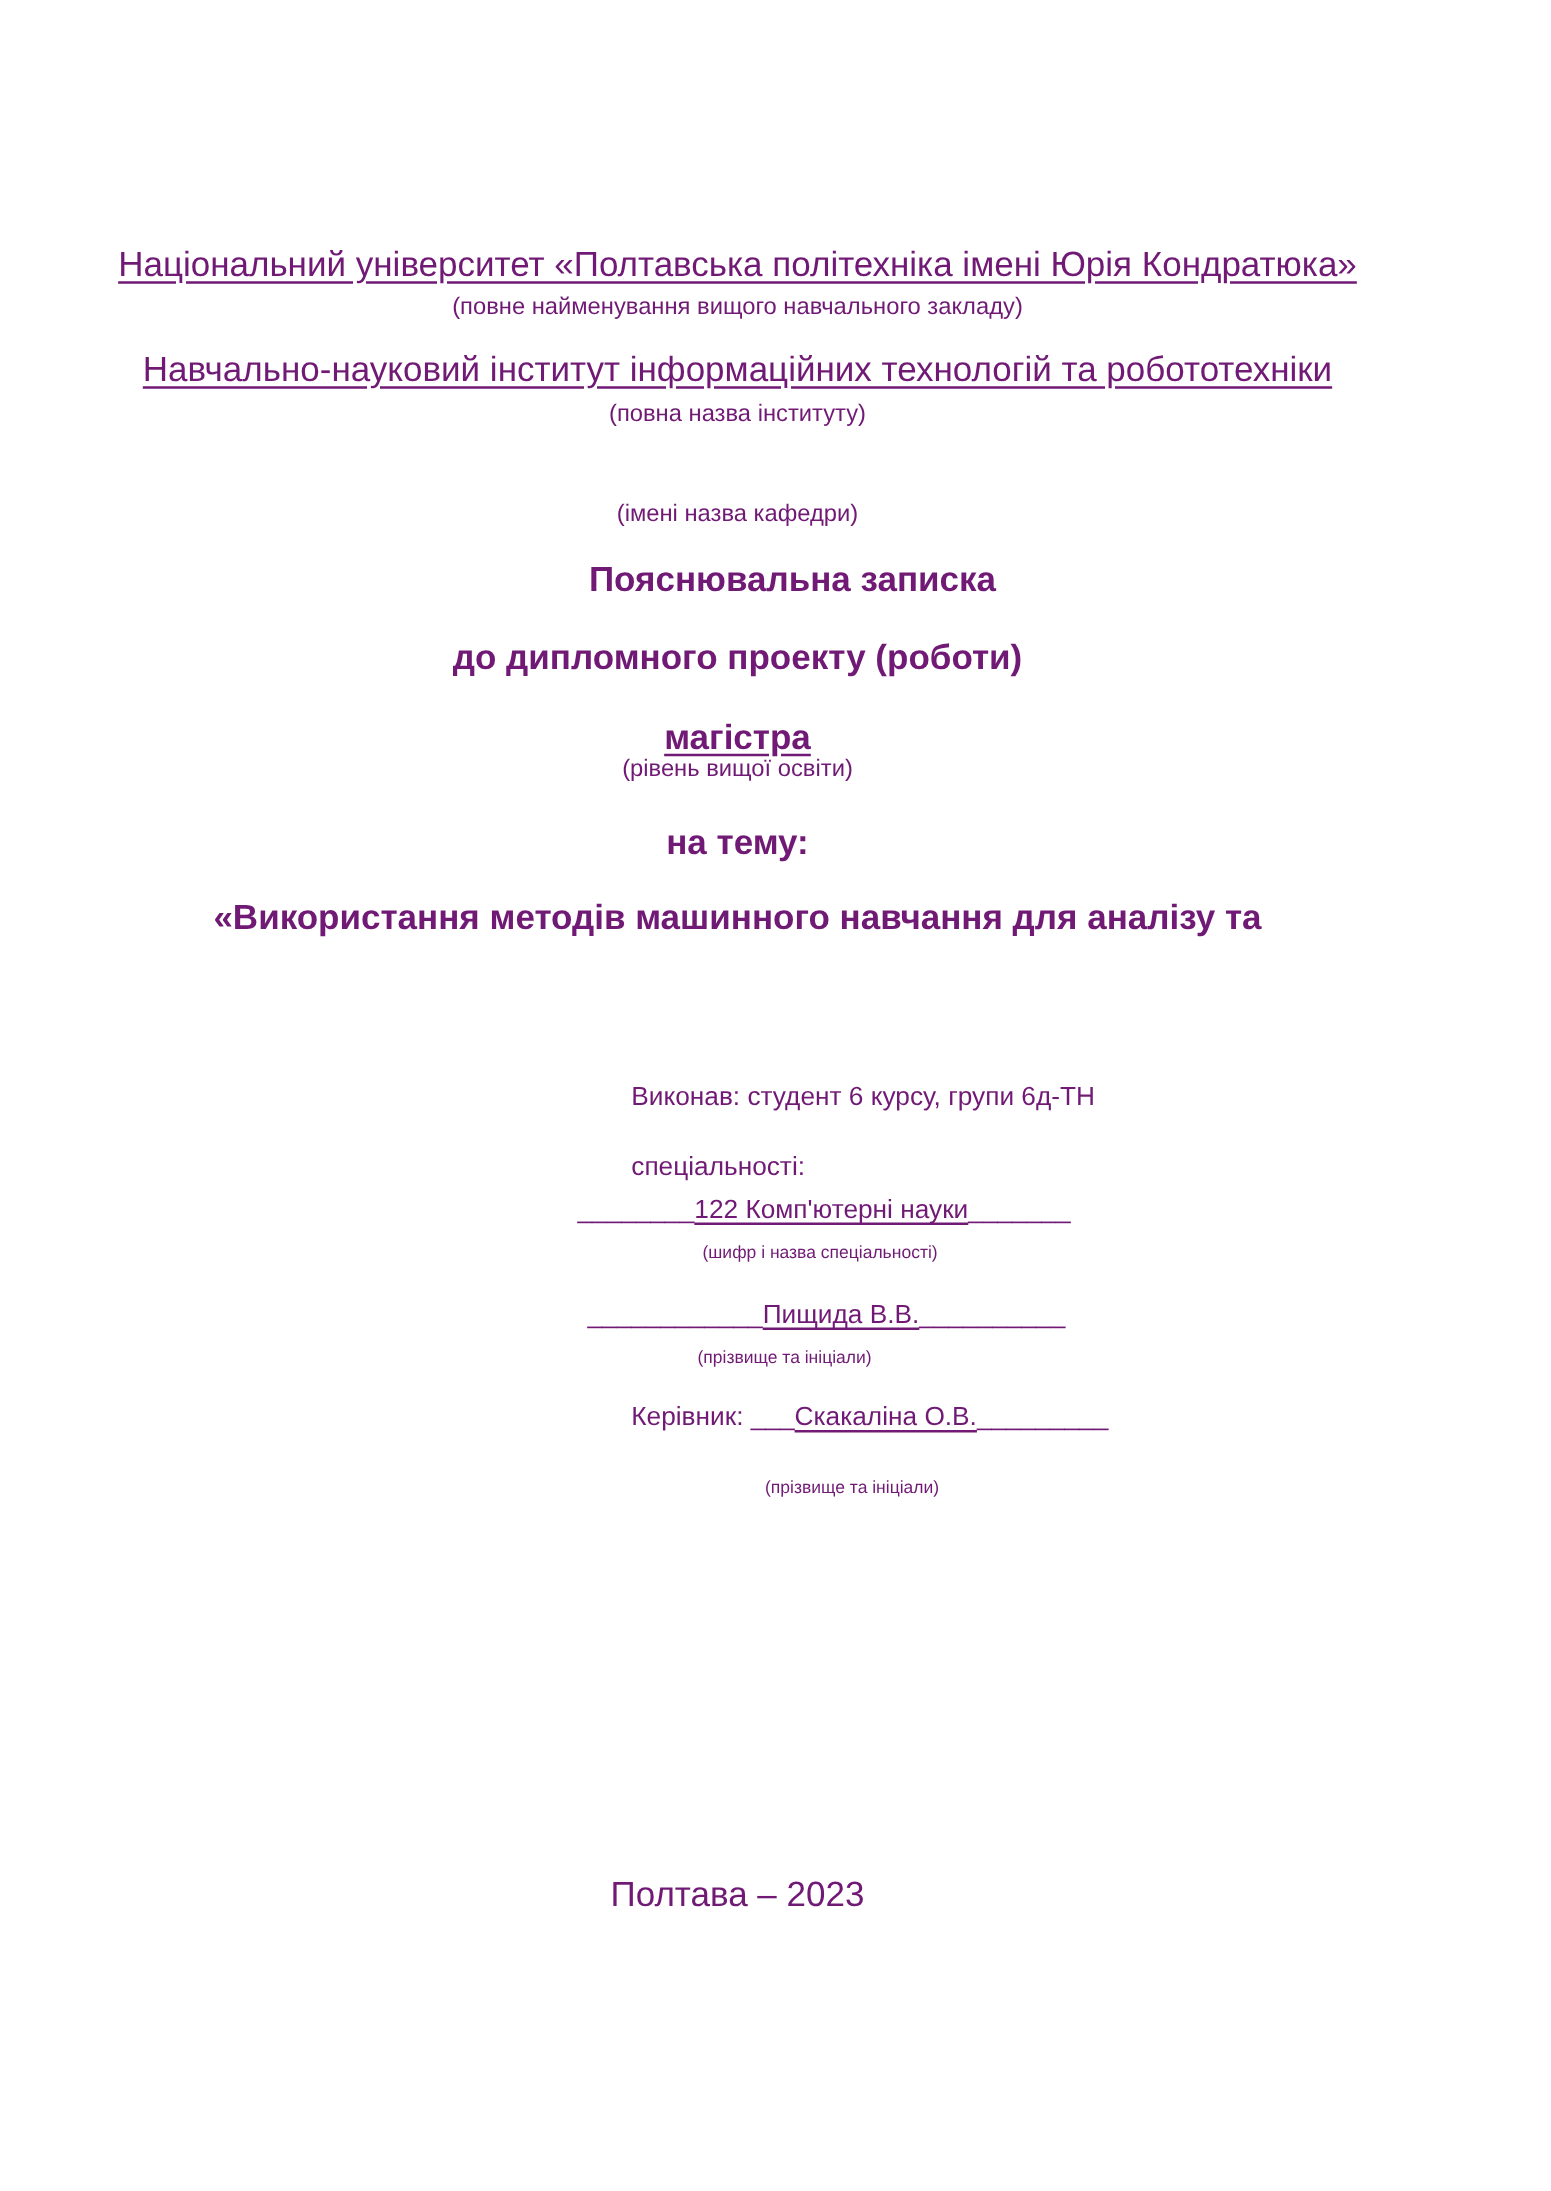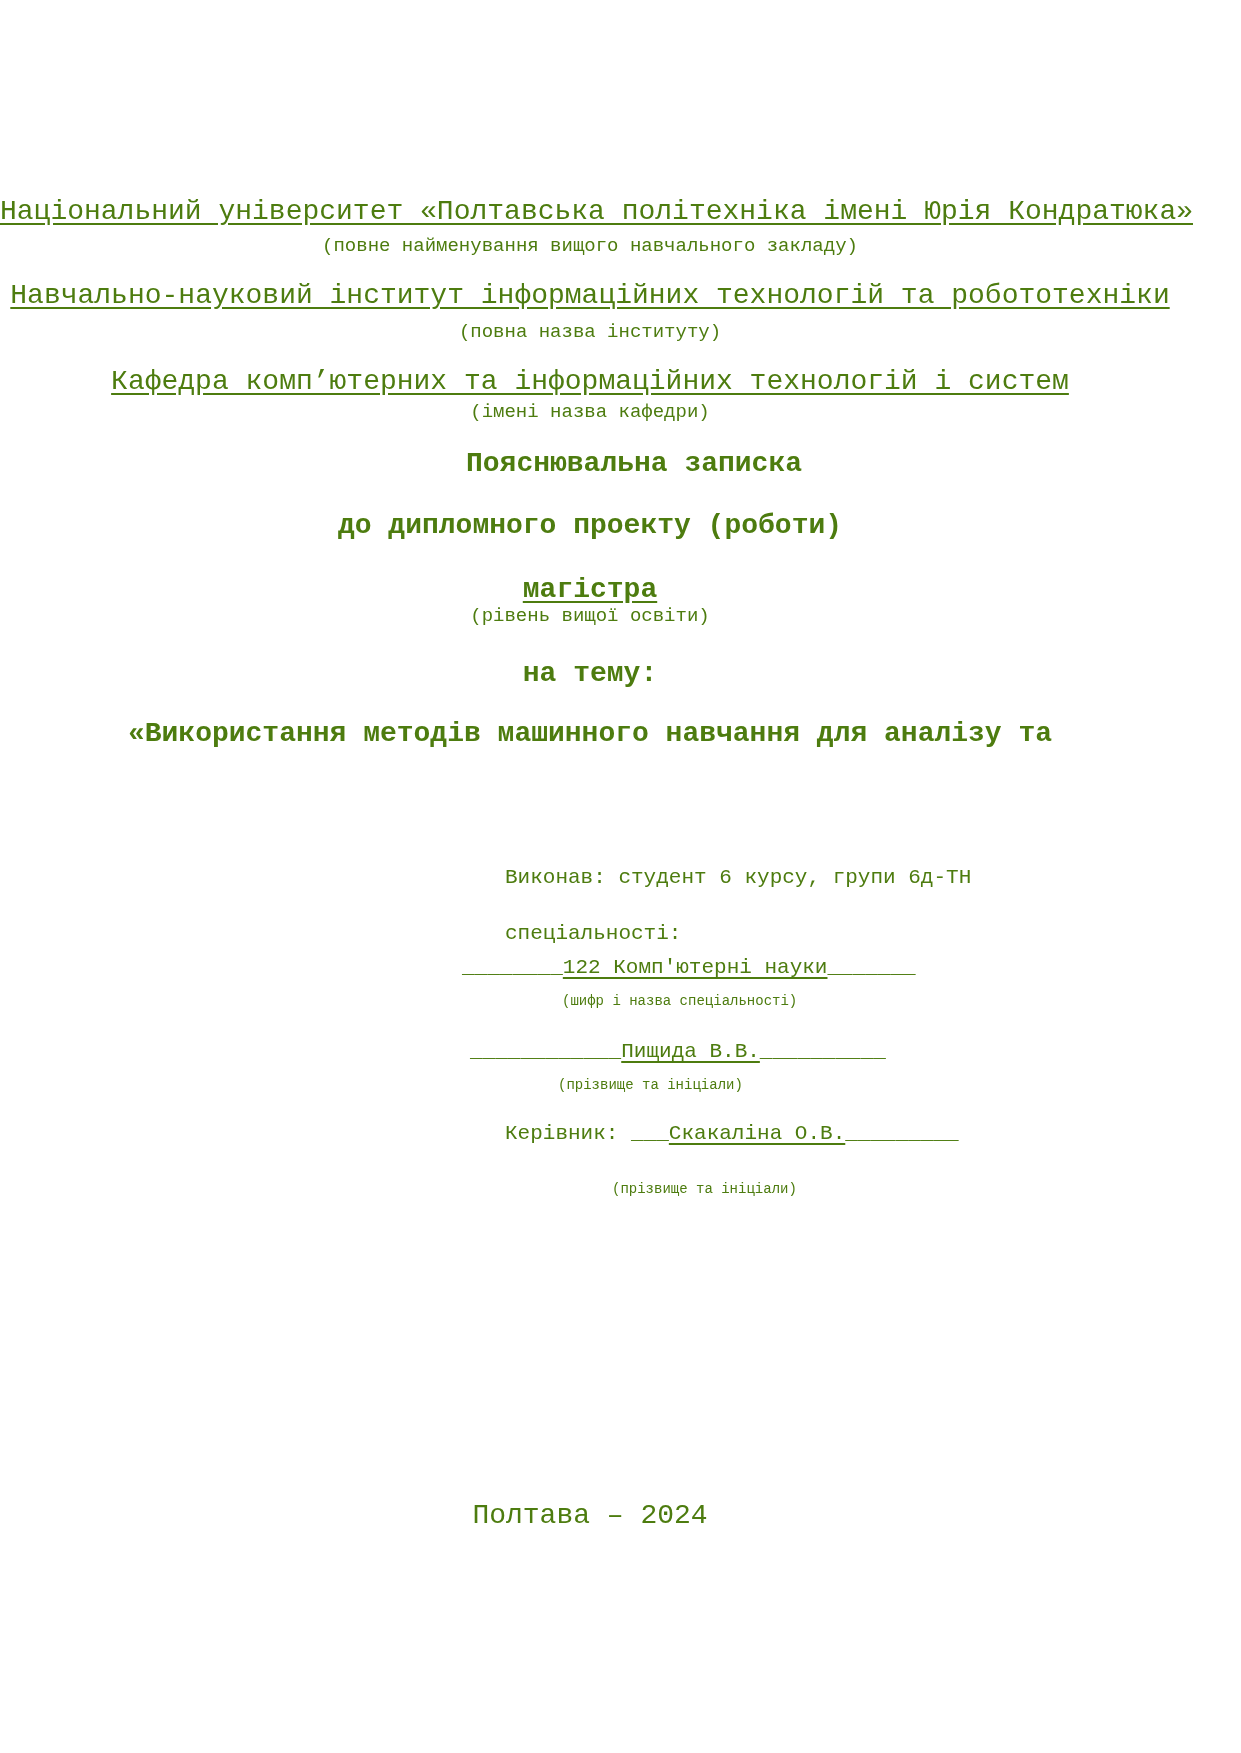--- a/index.html
+++ b/index.html
@@ -2,22 +2,22 @@
 <html><head>
 <meta charset="utf-8">
 <style>
   html, body { margin: 0; padding: 0; background: #888; }
   .page {
     position: relative;
     width: 1241px;
     height: 1753px;
     margin: 0 auto;
     background: #ffffff;
-    font-family: Liberation Mono, monospace;
-    color: #4d7c0f;
+    font-family: Liberation Sans, sans-serif;
+    color: #701a75;
     overflow: hidden;
   }
   .line {
     position: absolute;
     left: 0;
     width: 1180px;
     text-align: center;
     font-size: 28px;
     line-height: 1.15;
     white-space: nowrap;
@@ -75,21 +75,20 @@
 <body>
 
 <div class="page">
 
   <div id="uni" class="line ul">Національний університет «Полтавська політехніка імені Юрія Кондратюка»</div>
   <div id="uni-cap" class="caption">(повне найменування вищого навчального закладу)</div>
 
   <div id="inst" class="line ul">Навчально-науковий інститут інформаційних технологій та робототехніки</div>
   <div id="inst-cap" class="caption">(повна назва інституту)</div>
 
-  <div id="dept" class="line ul">Кафедра комп’ютерних та інформаційних технологій і систем</div>
   <div id="dept-cap" class="caption">(імені назва кафедри)</div>
 
   <div id="doc-title" class="line bold">Пояснювальна записка</div>
   <div id="doc-sub" class="line bold">до дипломного проекту (роботи)</div>
 
   <div id="degree" class="line bold ul">магістра</div>
   <div id="degree-cap" class="caption">(рівень вищої освіти)</div>
 
   <div id="topic-1" class="line bold">«Використання методів машинного навчання для аналізу та</div>
   <div id="topic-lbl" class="line bold">на тему:</div>
@@ -106,15 +105,15 @@
   <div id="exec-4" class="exec">
     <span>____________</span><span class="ul">Пищида В.В.</span><span>__________</span>
   </div>
   <div id="exec-4cap" class="exec-cap">(прізвище та ініціали)</div>
 
   <div id="exec-5" class="exec">
     <span>Керівник: </span><span>___</span><span class="ul">Скакаліна О.В.</span><span>_________</span>
   </div>
   <div id="exec-5cap" class="exec-cap">(прізвище та ініціали)</div>
 
-  <div id="footer" class="line">Полтава – 2024</div>
+  <div id="footer" class="line">Полтава – 2023</div>
 
 </div>
 
 </body></html>

